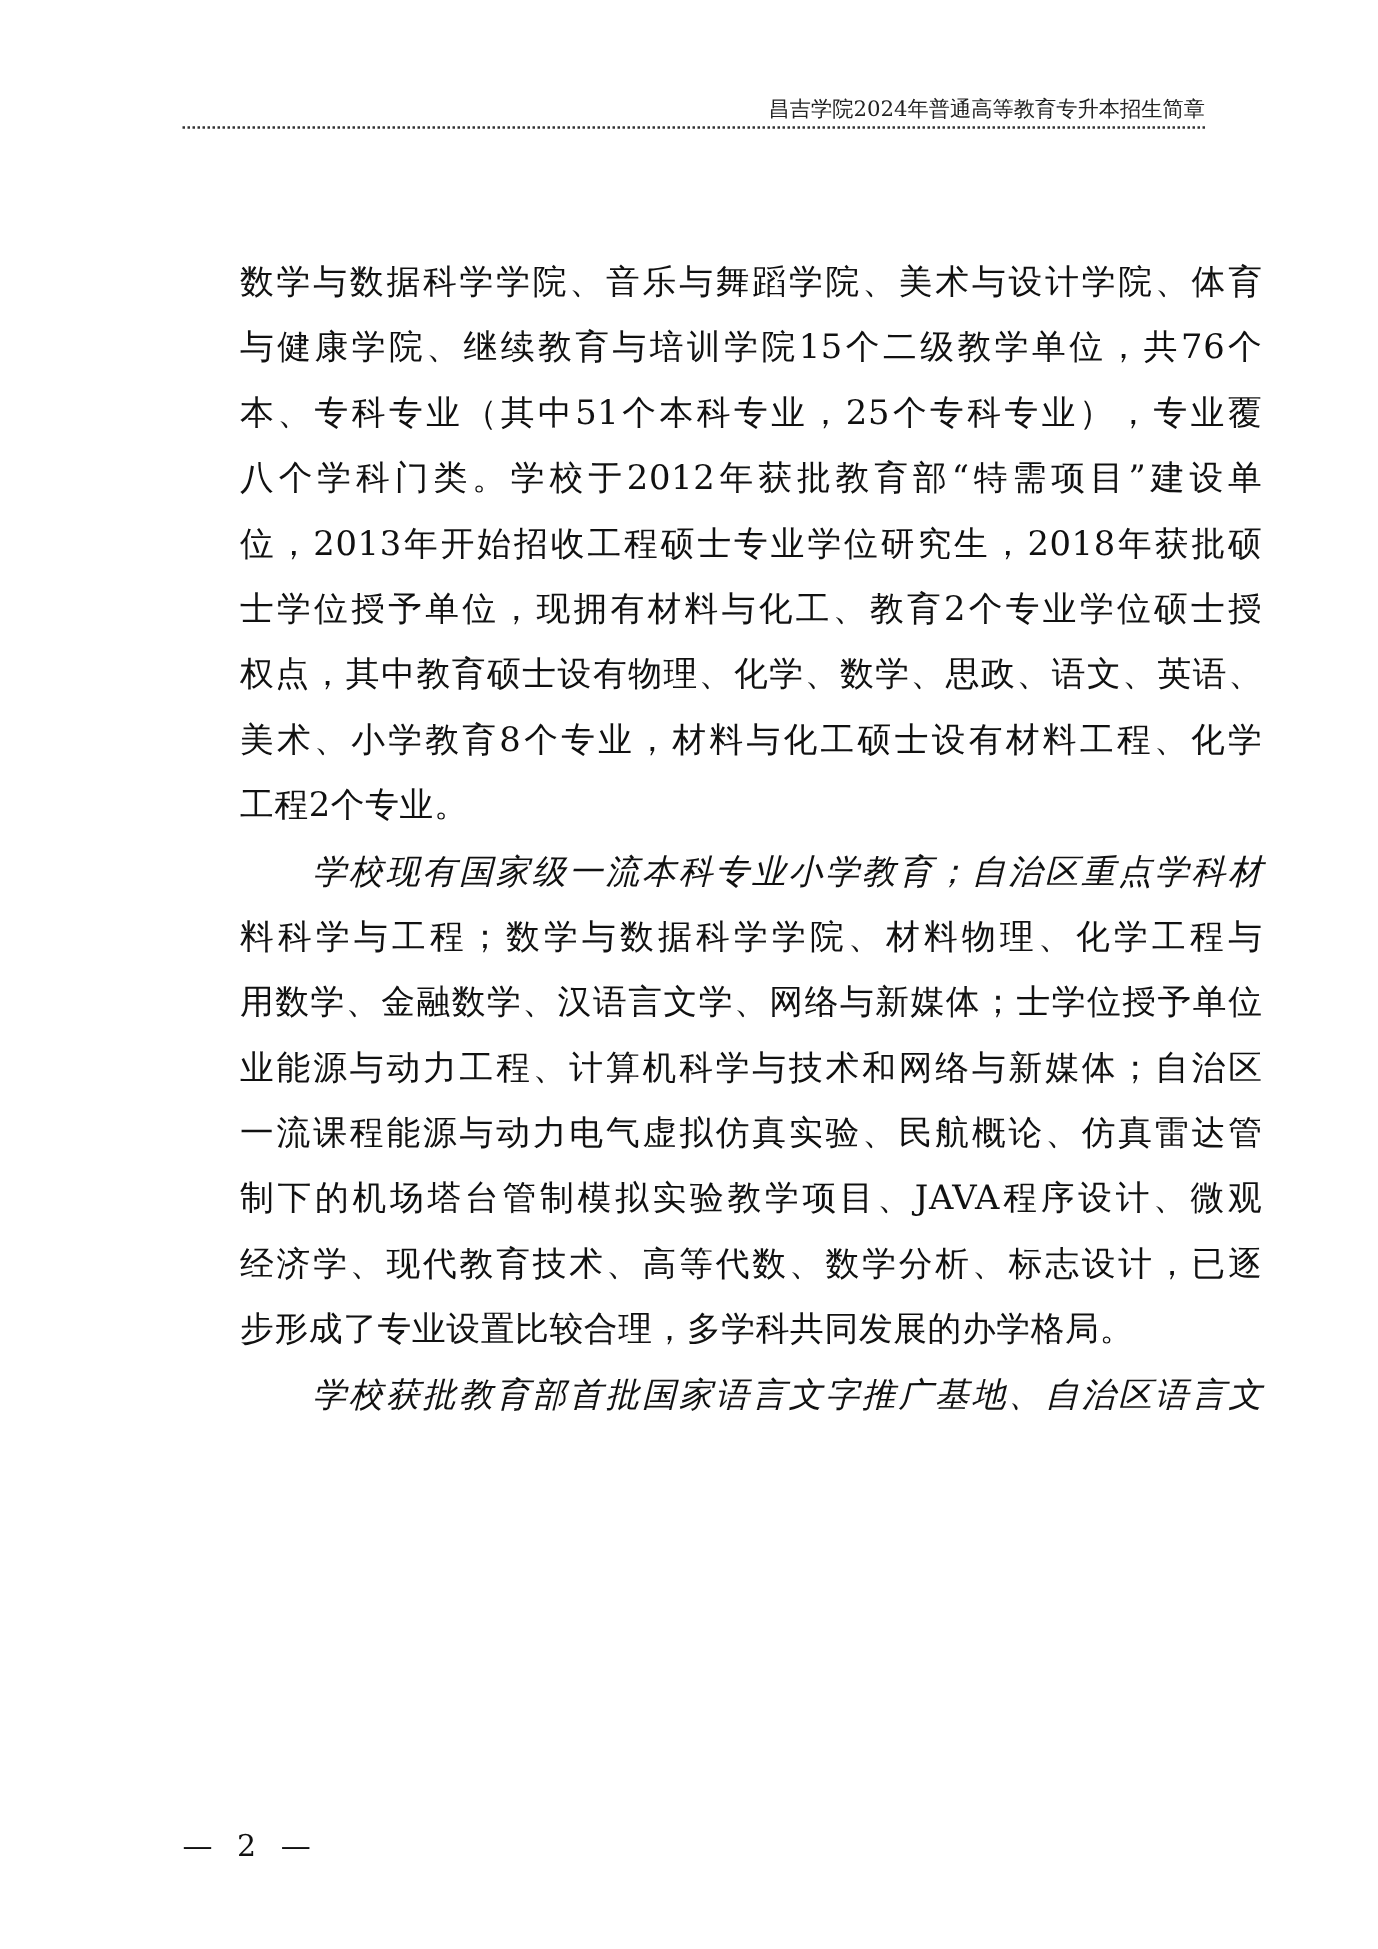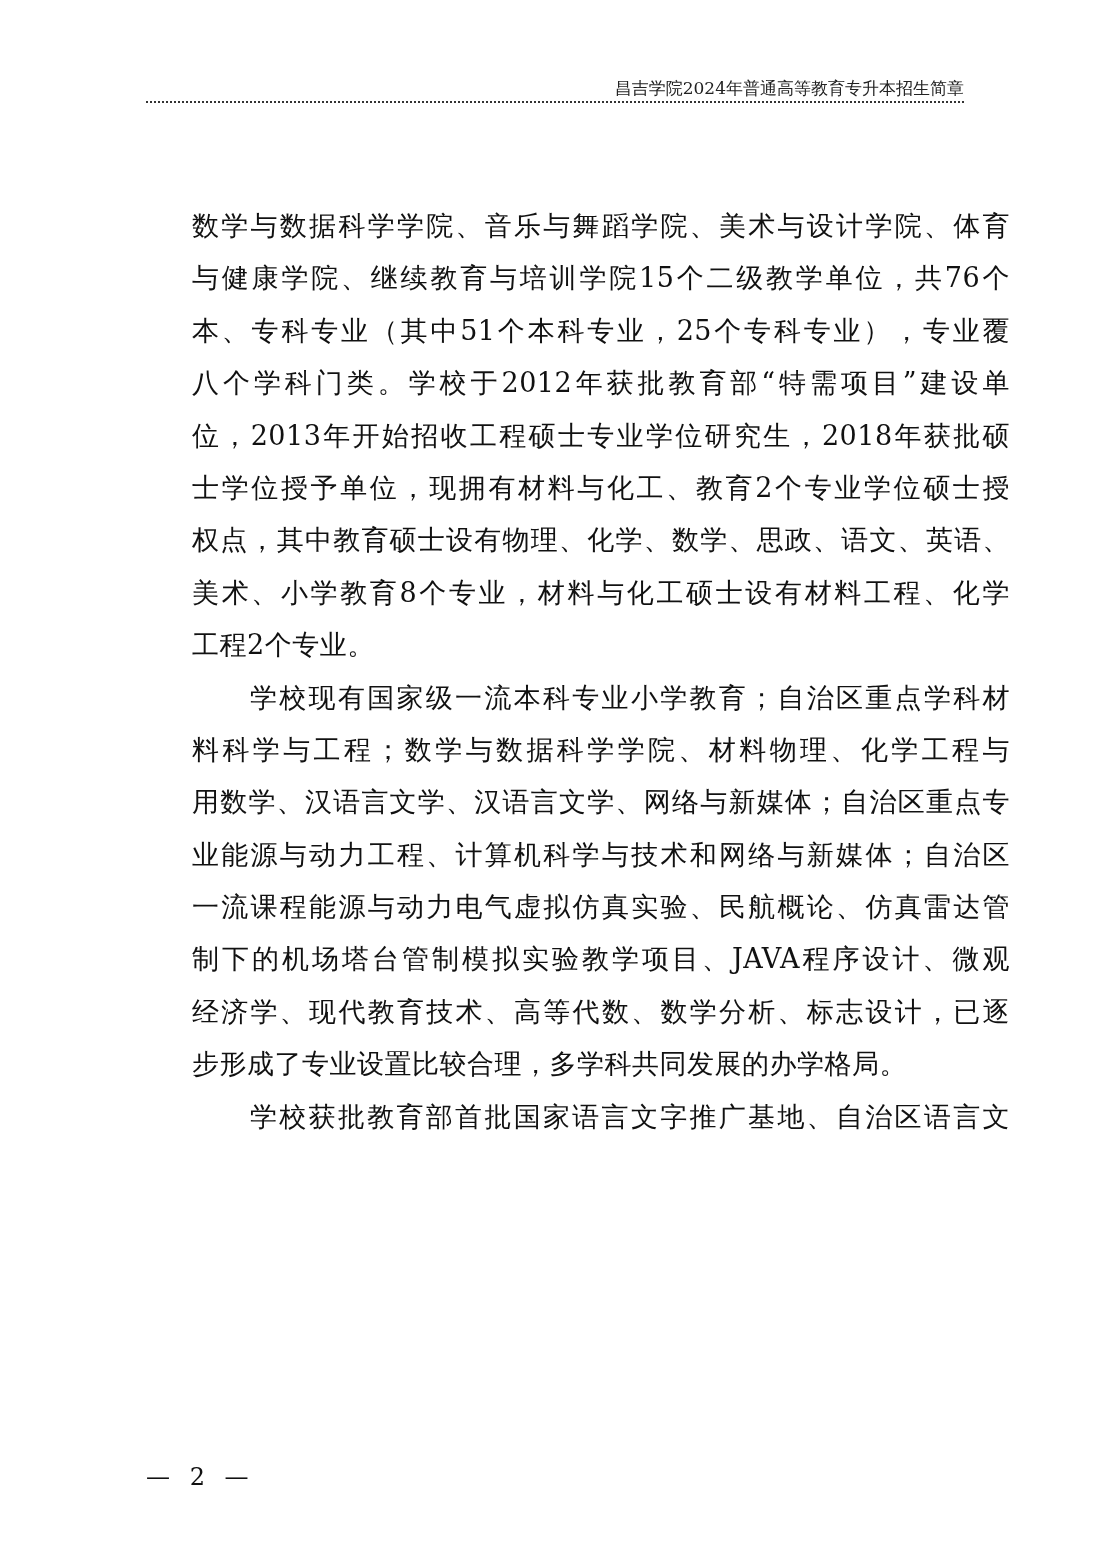--- a/index.html
+++ b/index.html
@@ -6,21 +6,21 @@
   body { width: 1102px; height: 1559px; position: relative; overflow: hidden;
          font-family: "DejaVu Serif", "Liberation Serif", serif; color: #111; }
   .header { position: absolute; left: 146px; top: 76px; width: 818px; text-align: right;
             font-size: 17px; line-height: 24px; color: #222; }
   .header-rule { position: absolute; left: 146px; top: 101px; width: 818px; height: 0;
                  border-top: 2px dotted #333; }
   .body { position: absolute; left: 148px; top: 200px; width: 818px; margin-left: 44px; }
   .line { height: 52.4px; line-height: 52.4px; font-size: 27px; white-space: nowrap;
           text-align: justify; text-align-last: justify; letter-spacing: 0.5px; }
   .line.last { text-align-last: left; }
-  .line.indent { padding-left: 58px; }
+  .line.indent { padding-left: 58px; font-style: italic; }
   .page-num { position: absolute; left: 146px; top: 1462px; font-size: 24px; line-height: 30px;
               letter-spacing: 6px; color: #111; }
 </style>
 </head>
 <body>
 
 <div class="header">昌吉学院2024年普通高等教育专升本招生简章</div>
 <div class="header-rule"></div>
 
 <div class="body">
@@ -28,21 +28,21 @@
   <div class="line">与健康学院、继续教育与培训学院15个二级教学单位，共76个</div>
   <div class="line">本、专科专业（其中51个本科专业，25个专科专业），专业覆</div>
   <div class="line">八个学科门类。学校于2012年获批教育部“特需项目”建设单</div>
   <div class="line">位，2013年开始招收工程硕士专业学位研究生，2018年获批硕</div>
   <div class="line">士学位授予单位，现拥有材料与化工、教育2个专业学位硕士授</div>
   <div class="line">权点，其中教育硕士设有物理、化学、数学、思政、语文、英语、</div>
   <div class="line">美术、小学教育8个专业，材料与化工硕士设有材料工程、化学</div>
   <div class="line last">工程2个专业。</div>
   <div class="line indent">学校现有国家级一流本科专业小学教育；自治区重点学科材</div>
   <div class="line">料科学与工程；数学与数据科学学院、材料物理、化学工程与</div>
-  <div class="line">用数学、汉语言文学、汉语言文学、网络与新媒体；自治区重点专</div>
+  <div class="line">用数学、金融数学、汉语言文学、网络与新媒体；士学位授予单位</div>
   <div class="line">业能源与动力工程、计算机科学与技术和网络与新媒体；自治区</div>
   <div class="line">一流课程能源与动力电气虚拟仿真实验、民航概论、仿真雷达管</div>
   <div class="line">制下的机场塔台管制模拟实验教学项目、JAVA程序设计、微观</div>
   <div class="line">经济学、现代教育技术、高等代数、数学分析、标志设计，已逐</div>
   <div class="line last">步形成了专业设置比较合理，多学科共同发展的办学格局。</div>
   <div class="line indent">学校获批教育部首批国家语言文字推广基地、自治区语言文</div>
 </div>
 
 <div class="page-num">— 2 —</div>
 

